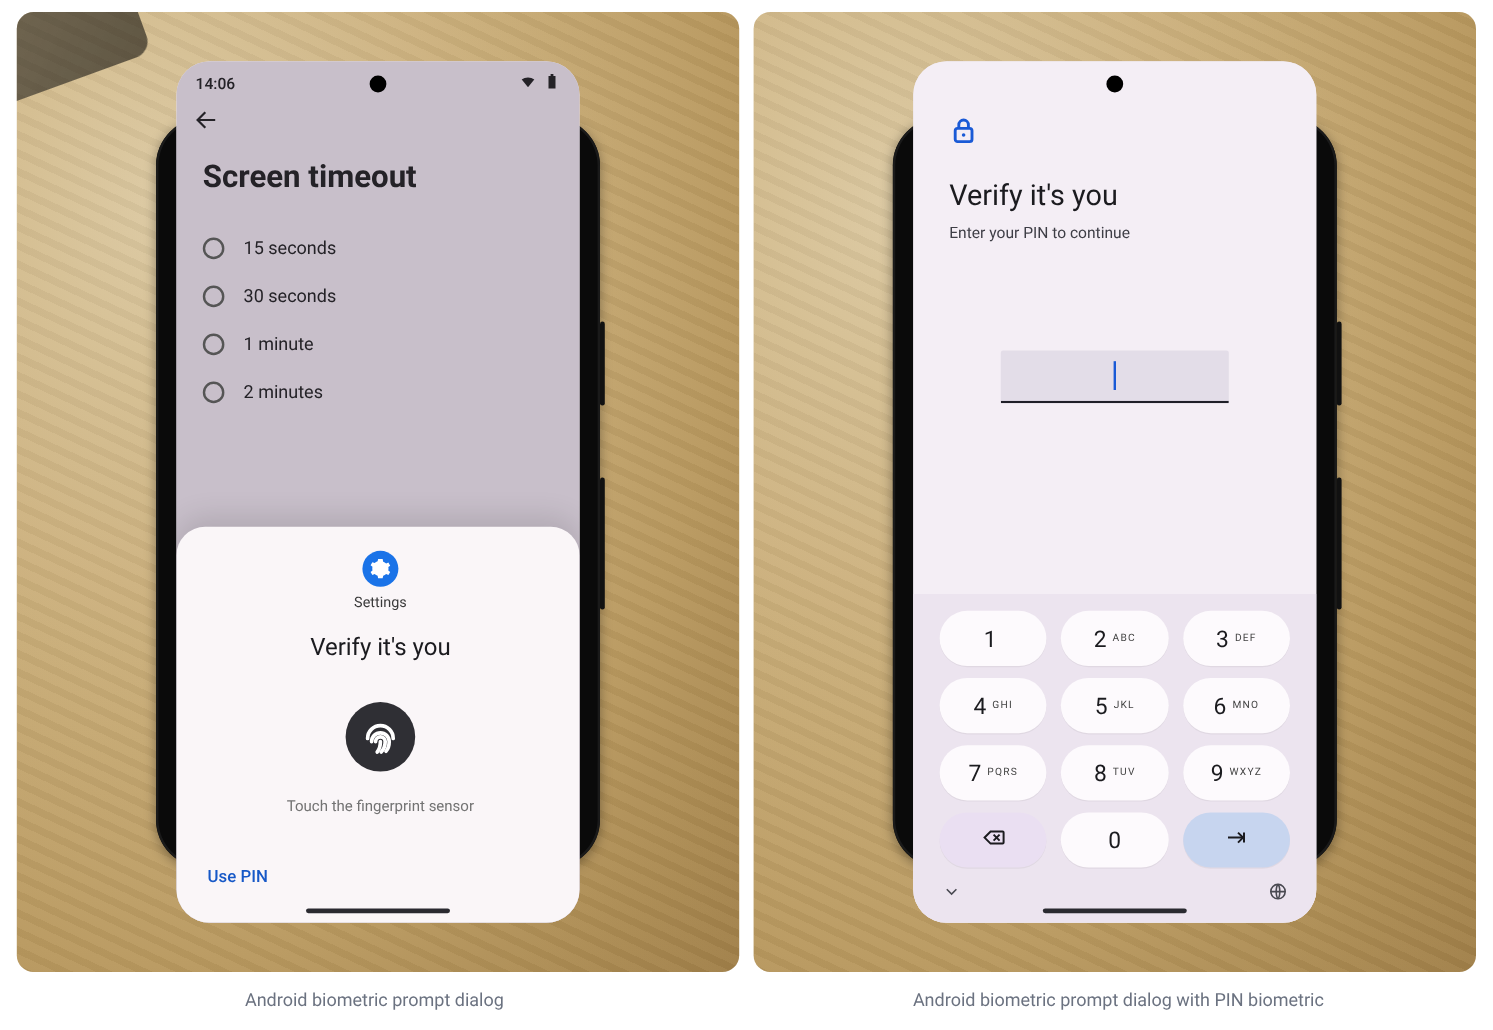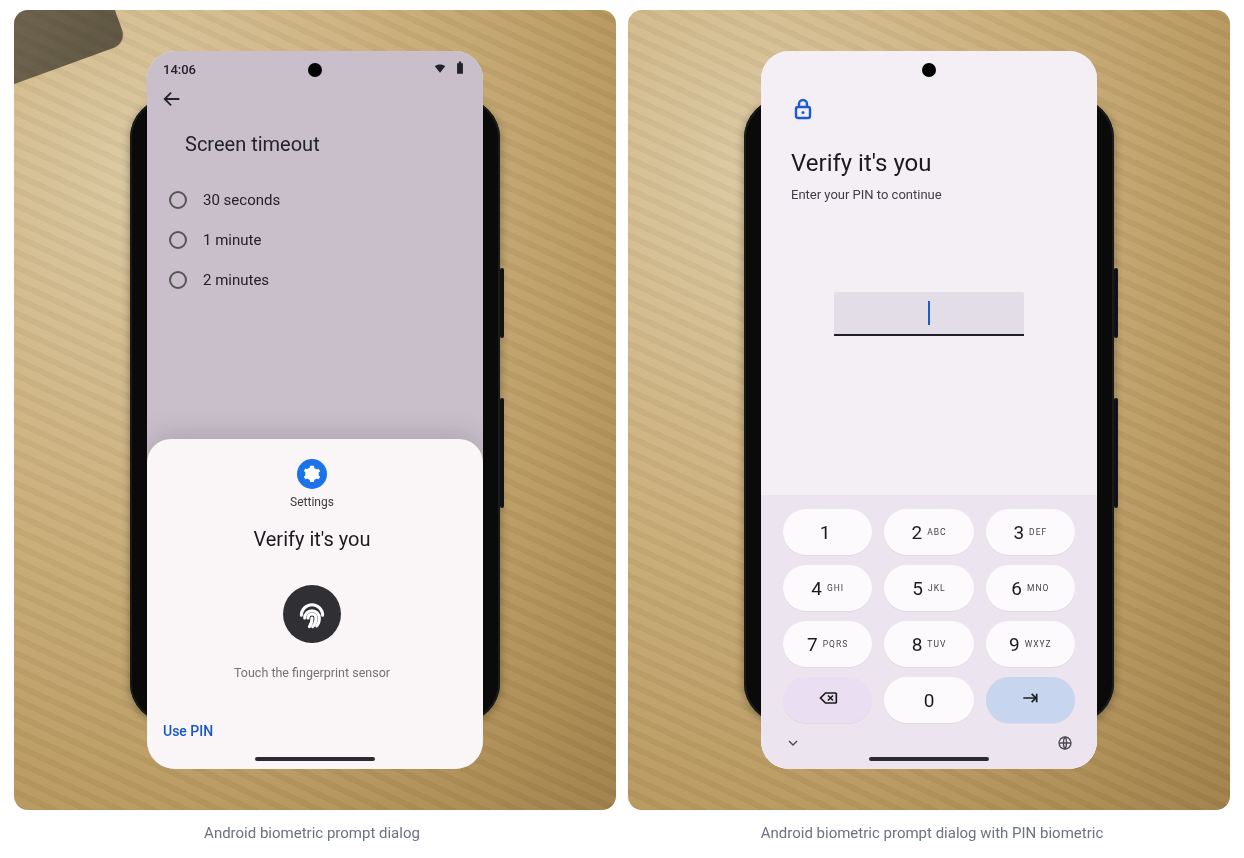--- a/index.html
+++ b/index.html
@@ -133,21 +133,21 @@
   .back-row{
     padding:10px 14px 0 14px;
     position:relative; z-index:5;
   }
   .back-row svg{ width:22px; height:22px; stroke:#242227; stroke-width:2; fill:none; }
   .dim-content{
     position:relative; z-index:5;
     padding:18px 22px 0 22px;
     color:#242227;
   }
-  .dim-title{ font-size:20px; font-weight:400; margin-bottom:24px;margin-left:16px; }
+  .dim-title{ font-size:26px; font-weight:700; margin-bottom:24px; }
   .radio-row{
     display:flex; align-items:center; gap:16px;
     padding:11px 0;
     font-size:15px;
   }
   .radio-circle{
     width:18px; height:18px; border:2px solid #555; border-radius:50%;
   }
 
   .sheet {
@@ -155,21 +155,21 @@
     left: 0; right: 0;
     top: 388px;
     bottom: 0;
     background: #faf6f8;
     border-top-left-radius: 24px;
     border-top-right-radius: 24px;
     z-index: 20;
     display: flex;
     flex-direction: column;
     align-items: center;
-    padding: 20px 22px 24px 16px;
+    padding: 20px 22px 24px 26px;
     box-shadow: 0 -8px 24px rgba(0,0,0,.12);
   }
   .sheet .gear{
     width:30px; height:30px;
     border-radius:50%;
     background:#1a73e8;
     display:flex; align-items:center; justify-content:center;
     color:#fff;
   }
   .sheet .gear svg{ width:18px; height:18px; fill:#fff; }
@@ -293,20 +293,24 @@
                 <path d="M20 12H5"></path>
                 <path d="M11 5l-7 7 7 7"></path>
               </svg>
           </span>
         </div>
 
         <div class="dim-content">
           <div class="dim-title">Screen timeout</div>
           <div class="radio-row">
             <span class="radio-circle"></span>
+              <span>15 seconds</span>
+          </div>
+          <div class="radio-row">
+            <span class="radio-circle"></span>
               <span>30 seconds</span>
           </div>
           <div class="radio-row">
             <span class="radio-circle"></span>
               <span>1 minute</span>
           </div>
           <div class="radio-row">
             <span class="radio-circle"></span>
               <span>2 minutes</span>
           </div>

